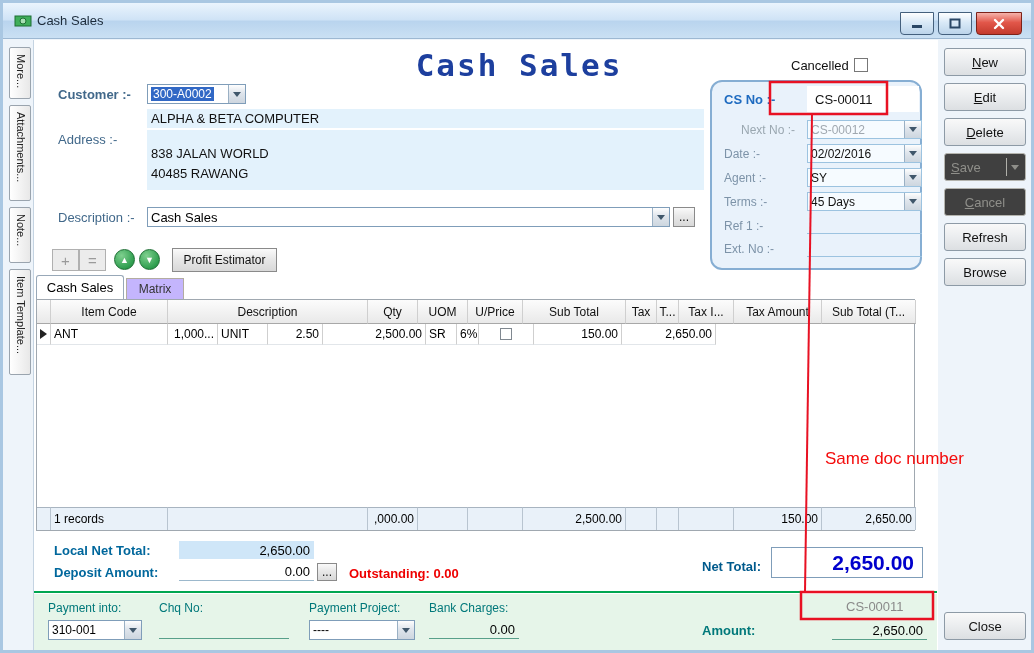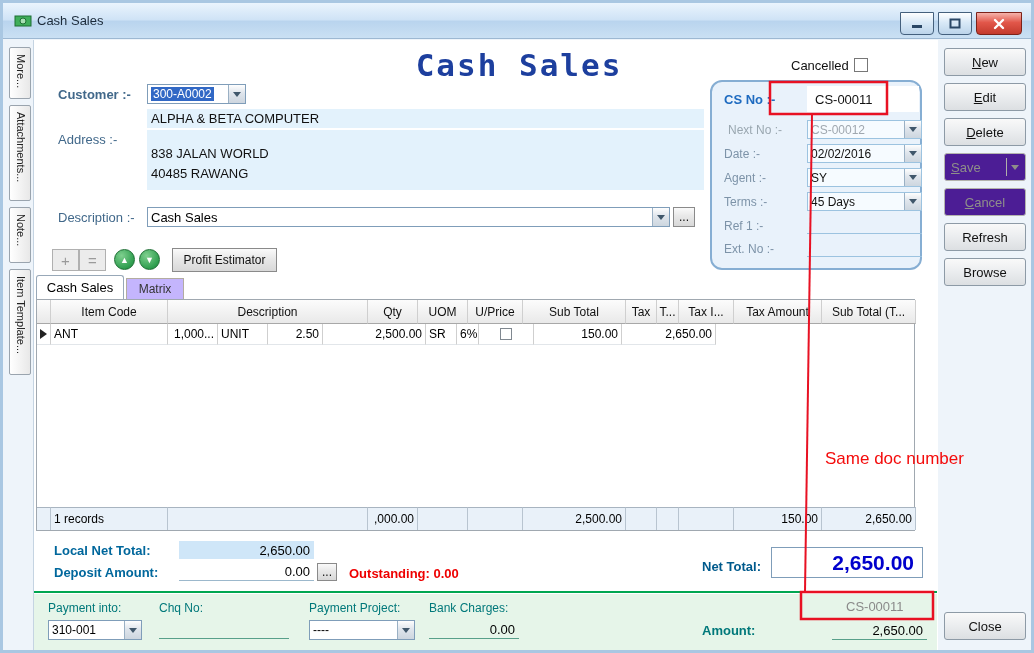--- a/index.html
+++ b/index.html
@@ -30,21 +30,21 @@
   }
   
   .btn {
     position:absolute; left:941px; width:82px; height:28px;
     background:linear-gradient(#f9f9f9,#eceef0 45%,#dcdfe2);
     border:1px solid #8d9aa6; border-radius:3px;
     font-size:13px; color:#111; display:flex; align-items:center; justify-content:center; cursor:pointer;
   }
   .btn .accel { display:block; }
   .btn .accel::first-letter { text-decoration:underline; }
-  .btn.disabled { background:#4c1d95; border-color:#b4b4ae; color:#8f8f8a; cursor:default;gap:16px; }
+  .btn.disabled { background:#404040; border-color:#b4b4ae; color:#8f8f8a; cursor:default;gap:16px; }
   
   #mainform { position:absolute; left:30px; top:37px; width:905px; height:613px; background:#ffffff; border-left:1px solid #c5d4e2; }
   .flbl { font-weight:bold; font-size:13px; color:#41688a; }
   .bluefield { background:#e3f2fc; font-size:13px; color:#111; }
   .combo { border:1px solid #7f9db9; background:#fff; display:flex; align-items:stretch; font-size:12px; }
   .combo .txt { flex:1; display:flex; align-items:center; padding:0 3px; overflow:hidden; white-space:nowrap; }
   .dd { width:17px; background:linear-gradient(#fefefe,#dfe5ec 45%,#cdd6df); border-left:1px solid #9ab0c4;
         display:flex; align-items:center; justify-content:center; cursor:pointer; }
   .tri { width:0; height:0; border-left:4px solid transparent; border-right:4px solid transparent; border-top:5px solid #40576b; }
   .pagetitle { font-family:"DejaVu Sans Mono", monospace; font-weight:bold; font-size:31px; color:#1d3f9e; letter-spacing:2px; }
@@ -194,21 +194,21 @@
     <div class="pushbtn abs" style="left:639px; top:167px; width:22px; height:20px;">
         <span>...</span>
       </div>
 
     <div id="docpanel">
       <span class="dlbl primary abs" style="left:12px; top:10px;">CS No :-</span>
       <div class="abs" style="left:95px; top:4px; width:112px; height:26px; background:#fff; display:flex; align-items:center; padding:0 8px; font-size:13px; color:#111;">
         <span>CS-00011</span>
       </div>
 
-      <span class="dlbl gray abs" style="left:16px; top:41px;">Next No :-</span>
+      <span class="dlbl gray abs" style="left:29px; top:41px;">Next No :-</span>
       <div class="dcombo abs" style="left:95px; top:38px; width:115px; height:19px;">
         <span class="txt" style="flex:1; display:flex; align-items:center; padding:0 3px; color:#a0a8b0;">CS-00012</span>
         <span class="dd">
             <span class="tri"></span>
           </span>
       </div>
 
       <span class="dlbl abs" style="left:12px; top:65px;">Date :-</span>
       <div class="dcombo abs" style="left:95px; top:62px; width:115px; height:19px;">
         <span class="txt" style="flex:1; display:flex; align-items:center; padding:0 3px;">02/02/2016</span>

